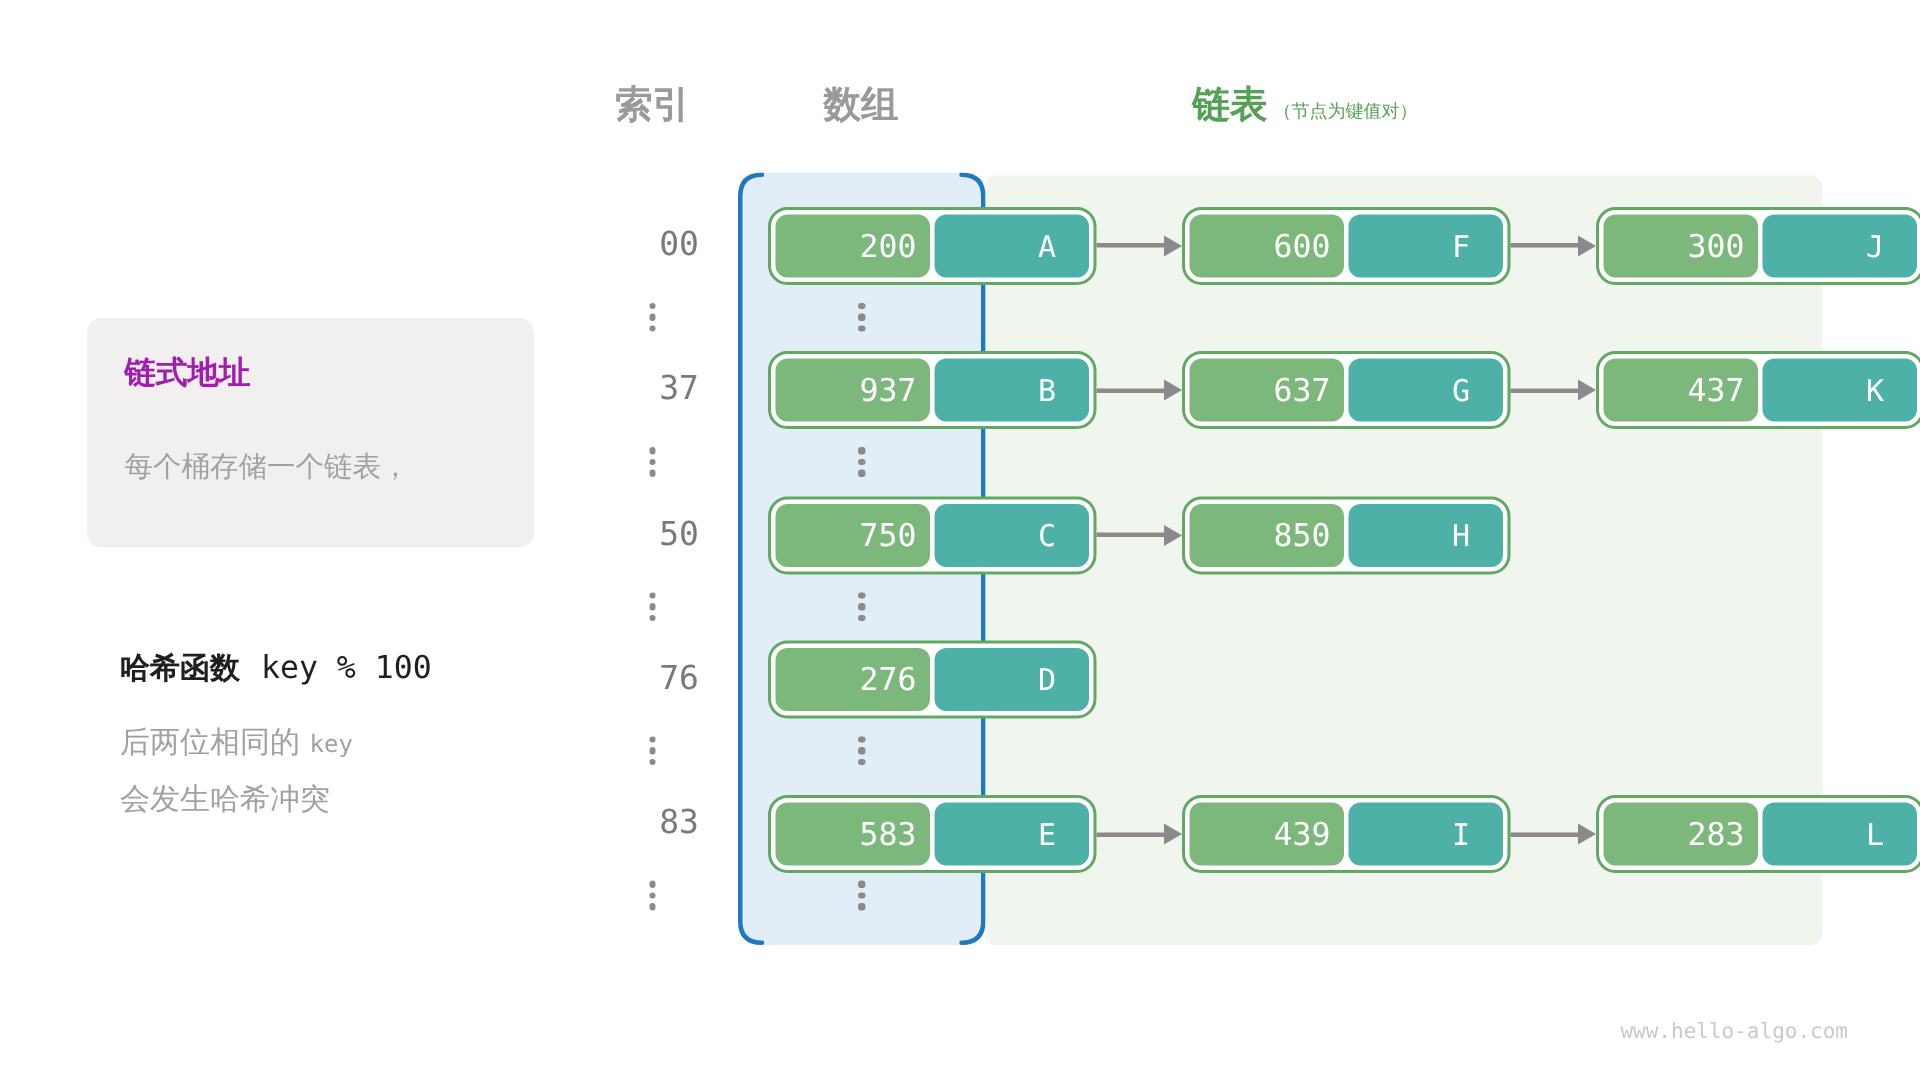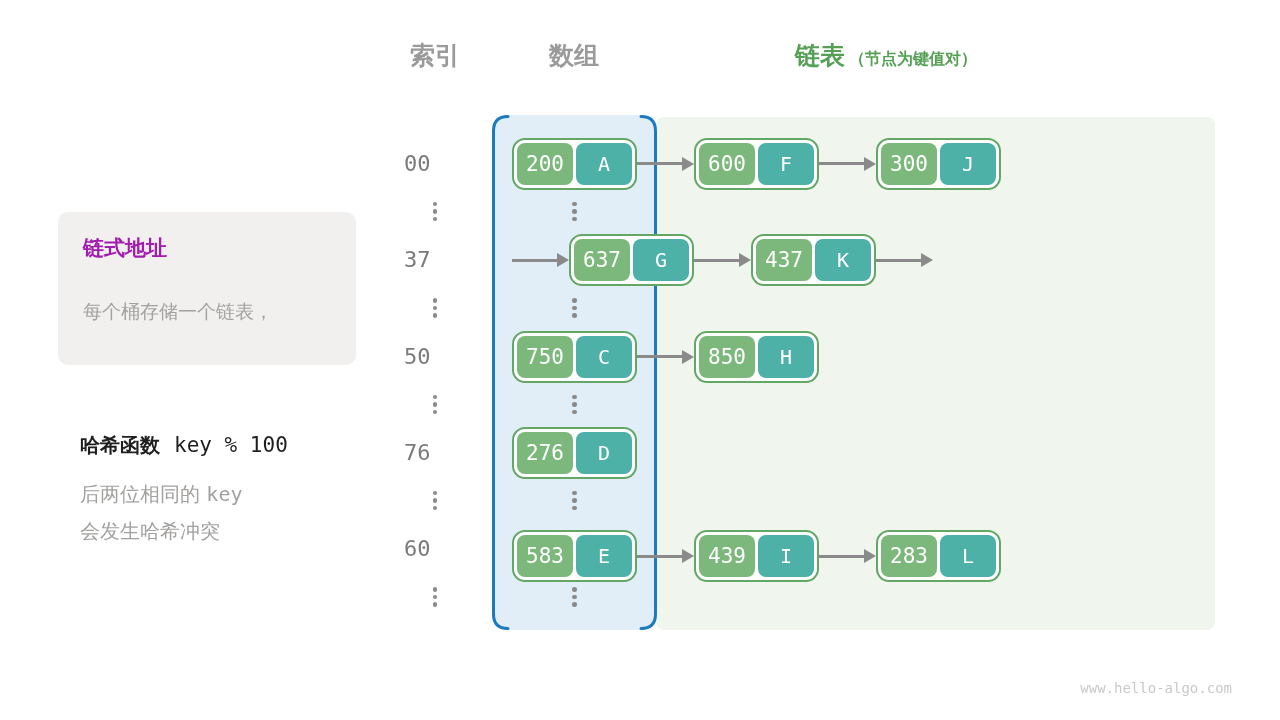--- a/index.html
+++ b/index.html
@@ -20,58 +20,58 @@
   }
   html,body{margin:0;padding:0;}
   body{
     width:1280px;height:720px;background:#ffffff;overflow:hidden;
     font-family:"DejaVu Sans","Liberation Sans",sans-serif;
   }
   .mono{font-family:"DejaVu Sans Mono","Liberation Mono",monospace;}
   #canvas{position:relative;width:1280px;height:720px;}
 
   
-  .hdr{position:absolute;top:40px;height:32px;line-height:32px;font-size:25px;font-weight:bold;color:var(--muted-gray);}
+  .hdr{position:absolute;top:54px;height:32px;line-height:32px;font-size:25px;font-weight:bold;color:var(--muted-gray);}
   .hdr-index{left:404px;width:62px;text-align:center;}
   .hdr-array{left:518px;width:112px;text-align:center;}
   .hdr-list{left:795px;color:var(--text-green);white-space:nowrap;}
-  .hdr-list .note{font-weight:bold;font-size:16px;margin-left:4px;}
+  .hdr-list .note{font-weight:normal;font-size:12px;margin-left:4px;}
 
   
   .info-box{
     position:absolute;left:58px;top:212px;width:298px;height:153px;
     background:var(--infobox-bg);border-radius:10px;box-sizing:border-box;
     padding:22px 24px 0 25px;
   }
   .info-title{font-size:21px;font-weight:bold;color:#a21caf;margin-bottom:14px;}
   .info-line{font-size:19px;color:var(--body-gray);line-height:35px;margin-top:32px;}
 
   
   .hash-note{position:absolute;left:80px;top:432px;}
   .hash-line1{font-size:20px;color:var(--ink);margin-bottom:17px;white-space:nowrap;}
   .hash-title{font-weight:bold;}
   .hash-formula{font-size:21px;margin-left:14px;}
   .hash-line{font-size:20px;color:var(--body-gray);line-height:37px;white-space:nowrap;}
-  .hash-line .mono{font-size:20px;}
+  .hash-line .mono{font-size:16px;}
 
   
   .list-panel{position:absolute;left:656px;top:117px;width:559px;height:513px;background:var(--panel-green);border-radius:8px;}
   .array-panel{position:absolute;left:492px;top:115px;width:165px;height:515px;background:var(--panel-blue);border-radius:14px;}
   .array-brackets{position:absolute;left:492px;top:115px;width:165px;height:515px;}
 
   
-  .index-label{position:absolute;left:404px;width:62px;height:30px;line-height:30px;text-align:left;
+  .index-label{position:absolute;left:404px;width:62px;height:30px;line-height:30px;text-align:right;
     font-size:22px;color:var(--index-gray);}
   .node-row{position:absolute;left:512px;display:flex;align-items:center;}
   .node{
     display:flex;gap:3px;padding:3px;background:#ffffff;
     border:2px solid var(--node-border-green);border-radius:13px;box-sizing:border-box;height:52px;
   }
   .cell{width:56px;height:42px;border-radius:8px;color:#ffffff;
-    display:flex;align-items:center;justify-content:center;}
+    display:flex;align-items:center;justify-content:center;padding-left:47px;}
   .cell.key{background:var(--cell-green);font-size:21px;}
   .cell.val{background:var(--cell-teal);font-size:20px;}
   .arrow{position:relative;width:57px;height:16px;}
   .arrow::before{content:"";position:absolute;left:0;top:6.5px;width:47px;height:3px;background:var(--arrow-gray);}
   .arrow::after{content:"";position:absolute;right:0;top:1px;
     border-left:12px solid var(--arrow-gray);border-top:7px solid transparent;border-bottom:7px solid transparent;}
   .vdots{position:absolute;display:flex;flex-direction:column;align-items:center;gap:3px;}
   .vdots i{display:block;width:4.5px;height:4.5px;border-radius:50%;background:var(--arrow-gray);}
 
   .watermark{position:absolute;right:48px;bottom:24px;font-size:14px;color:var(--watermark-gray);}
@@ -126,20 +126,24 @@
         <i></i>
         <i></i>
       </div>
       <div class="vdots" style="left: 512px; width: 125px; top: 201.5px;">
         <i></i>
         <i></i>
         <i></i>
       </div>
       <div class="index-label mono" style="top: 245px;">37</div>
       <div class="node-row" style="top: 234px;">
+        <div class="node">
+          <div class="cell key mono">937</div>
+          <div class="cell val mono">B</div>
+        </div>
         <div class="arrow"></div>
         <div class="node">
           <div class="cell key mono">637</div>
           <div class="cell val mono">G</div>
         </div>
         <div class="arrow"></div>
         <div class="node">
           <div class="cell key mono">437</div>
           <div class="cell val mono">K</div>
         </div>
@@ -187,21 +191,21 @@
       <div class="vdots" style="left: 404px; width: 62px; top: 490.5px;">
         <i></i>
         <i></i>
         <i></i>
       </div>
       <div class="vdots" style="left: 512px; width: 125px; top: 490.5px;">
         <i></i>
         <i></i>
         <i></i>
       </div>
-      <div class="index-label mono" style="top: 534px;">60</div>
+      <div class="index-label mono" style="top: 534px;">83</div>
       <div class="node-row" style="top: 530px;">
         <div class="node">
           <div class="cell key mono">583</div>
           <div class="cell val mono">E</div>
         </div>
         <div class="arrow"></div>
         <div class="node">
           <div class="cell key mono">439</div>
           <div class="cell val mono">I</div>
         </div>

